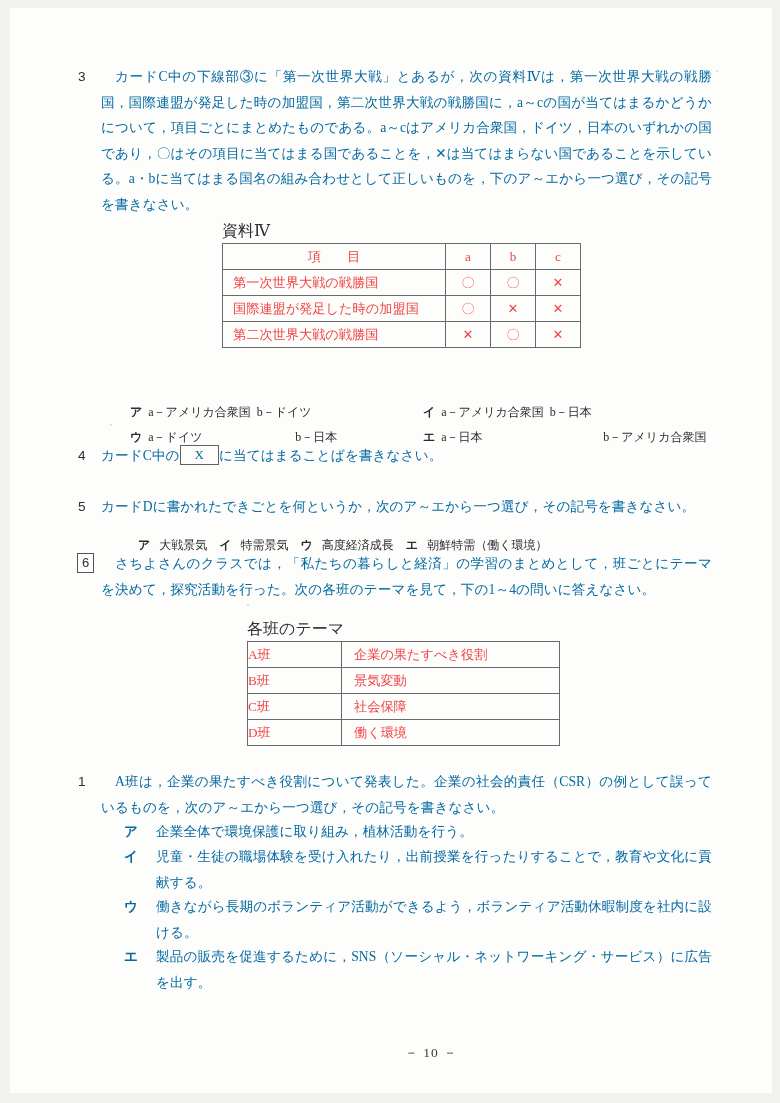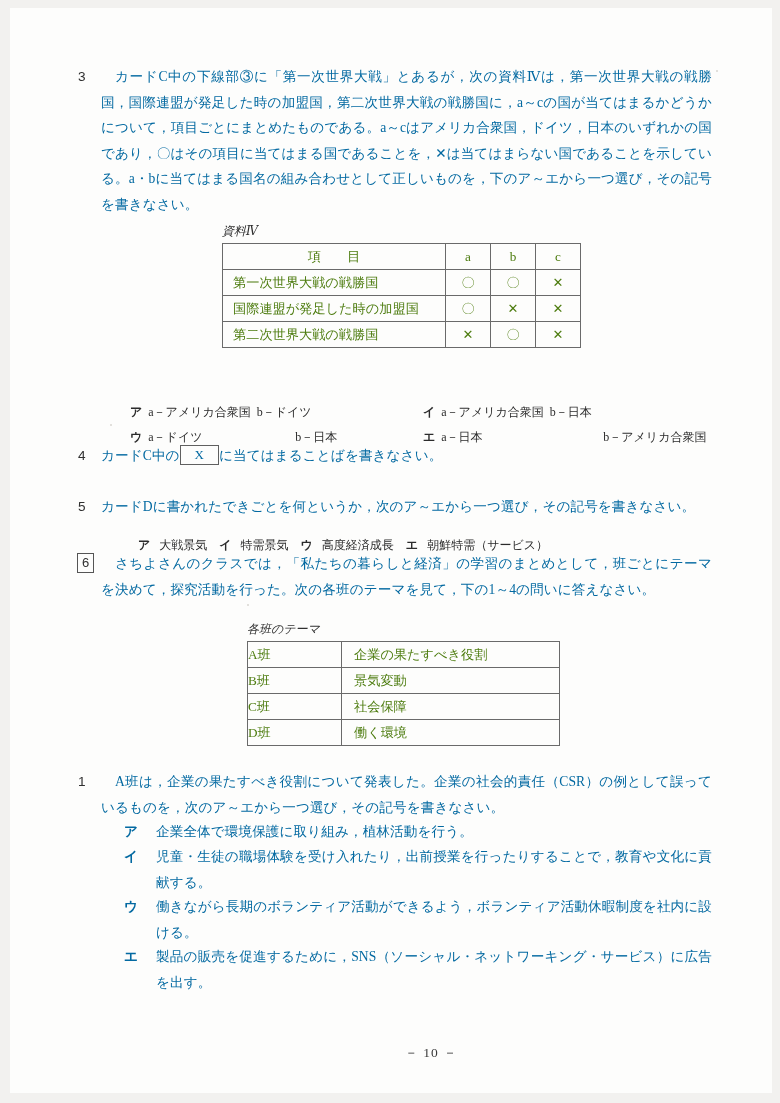--- a/index.html
+++ b/index.html
@@ -54,30 +54,29 @@
     color: #303030;
   }
   .body-text {
     text-align: justify;
     text-justify: inter-character;
   }
 
   
   .tbl-caption {
     position: absolute;
-    font-size: 12px;
+    font-size: 16px;
     line-height: 18px;
     color: #303030;
-    font-style: italic;
   }
   table.grid {
     position: absolute;
     border-collapse: collapse;
     font-size: 13.2px;
-    color: #4d7c0f;
+    color: #ef4444;
   }
   table.grid td {
     border: 1px solid #6a6a6a;
     padding: 0;
     height: 25px;
     vertical-align: middle;
     line-height: 25px;
   }
   .c-item { padding-left: 10px !important; }
   .c-head-item { text-align: center; }
@@ -175,21 +174,21 @@
 
   <div class="qnum" style="left:78px; top:443px;">4</div>
   <div class="block" style="left:101px; top:443px; width:611px;">
     <span>カードC中の</span><span class="inline-box">X</span><span>に当てはまることばを書きなさい。</span>
   </div>
 
   <div class="qnum" style="left:78px; top:494px;">5</div>
   <div class="block body-text" style="left:101px; top:494px; width:611px;">カードDに書かれたできごとを何というか，次のア～エから一つ選び，その記号を書きなさい。</div>
 
   <div class="opt-row" style="left:126px; top:508px;">
-    <span class="opt-mark">ア</span><span>   </span><span>大戦景気</span><span>    </span><span class="opt-mark">イ</span><span>   </span><span>特需景気</span><span>    </span><span class="opt-mark">ウ</span><span>   </span><span>高度経済成長</span><span>    </span><span class="opt-mark">エ</span><span>   </span><span>朝鮮特需（サービス）</span>
+    <span class="opt-mark">ア</span><span>   </span><span>大戦景気</span><span>    </span><span class="opt-mark">イ</span><span>   </span><span>特需景気</span><span>    </span><span class="opt-mark">ウ</span><span>   </span><span>高度経済成長</span><span>    </span><span class="opt-mark">エ</span><span>   </span><span>朝鮮特需（働く環境）</span>
   </div>
 
   <div class="qnum-box" style="left:77px; top:553px;">6</div>
   <div class="block body-text" style="left:101px; top:551px; width:611px; text-indent:14px;">さちよさんのクラスでは，「私たちの暮らしと経済」の学習のまとめとして，班ごとにテーマを決めて，探究活動を行った。次の各班のテーマを見て，下の1～4の問いに答えなさい。</div>
 
   <div class="tbl-caption" style="left:247px; top:620px;">各班のテーマ</div>
 
   <table class="grid theme-tbl" style="left:247px; top:641px;">
     <tbody>
         <tr>

